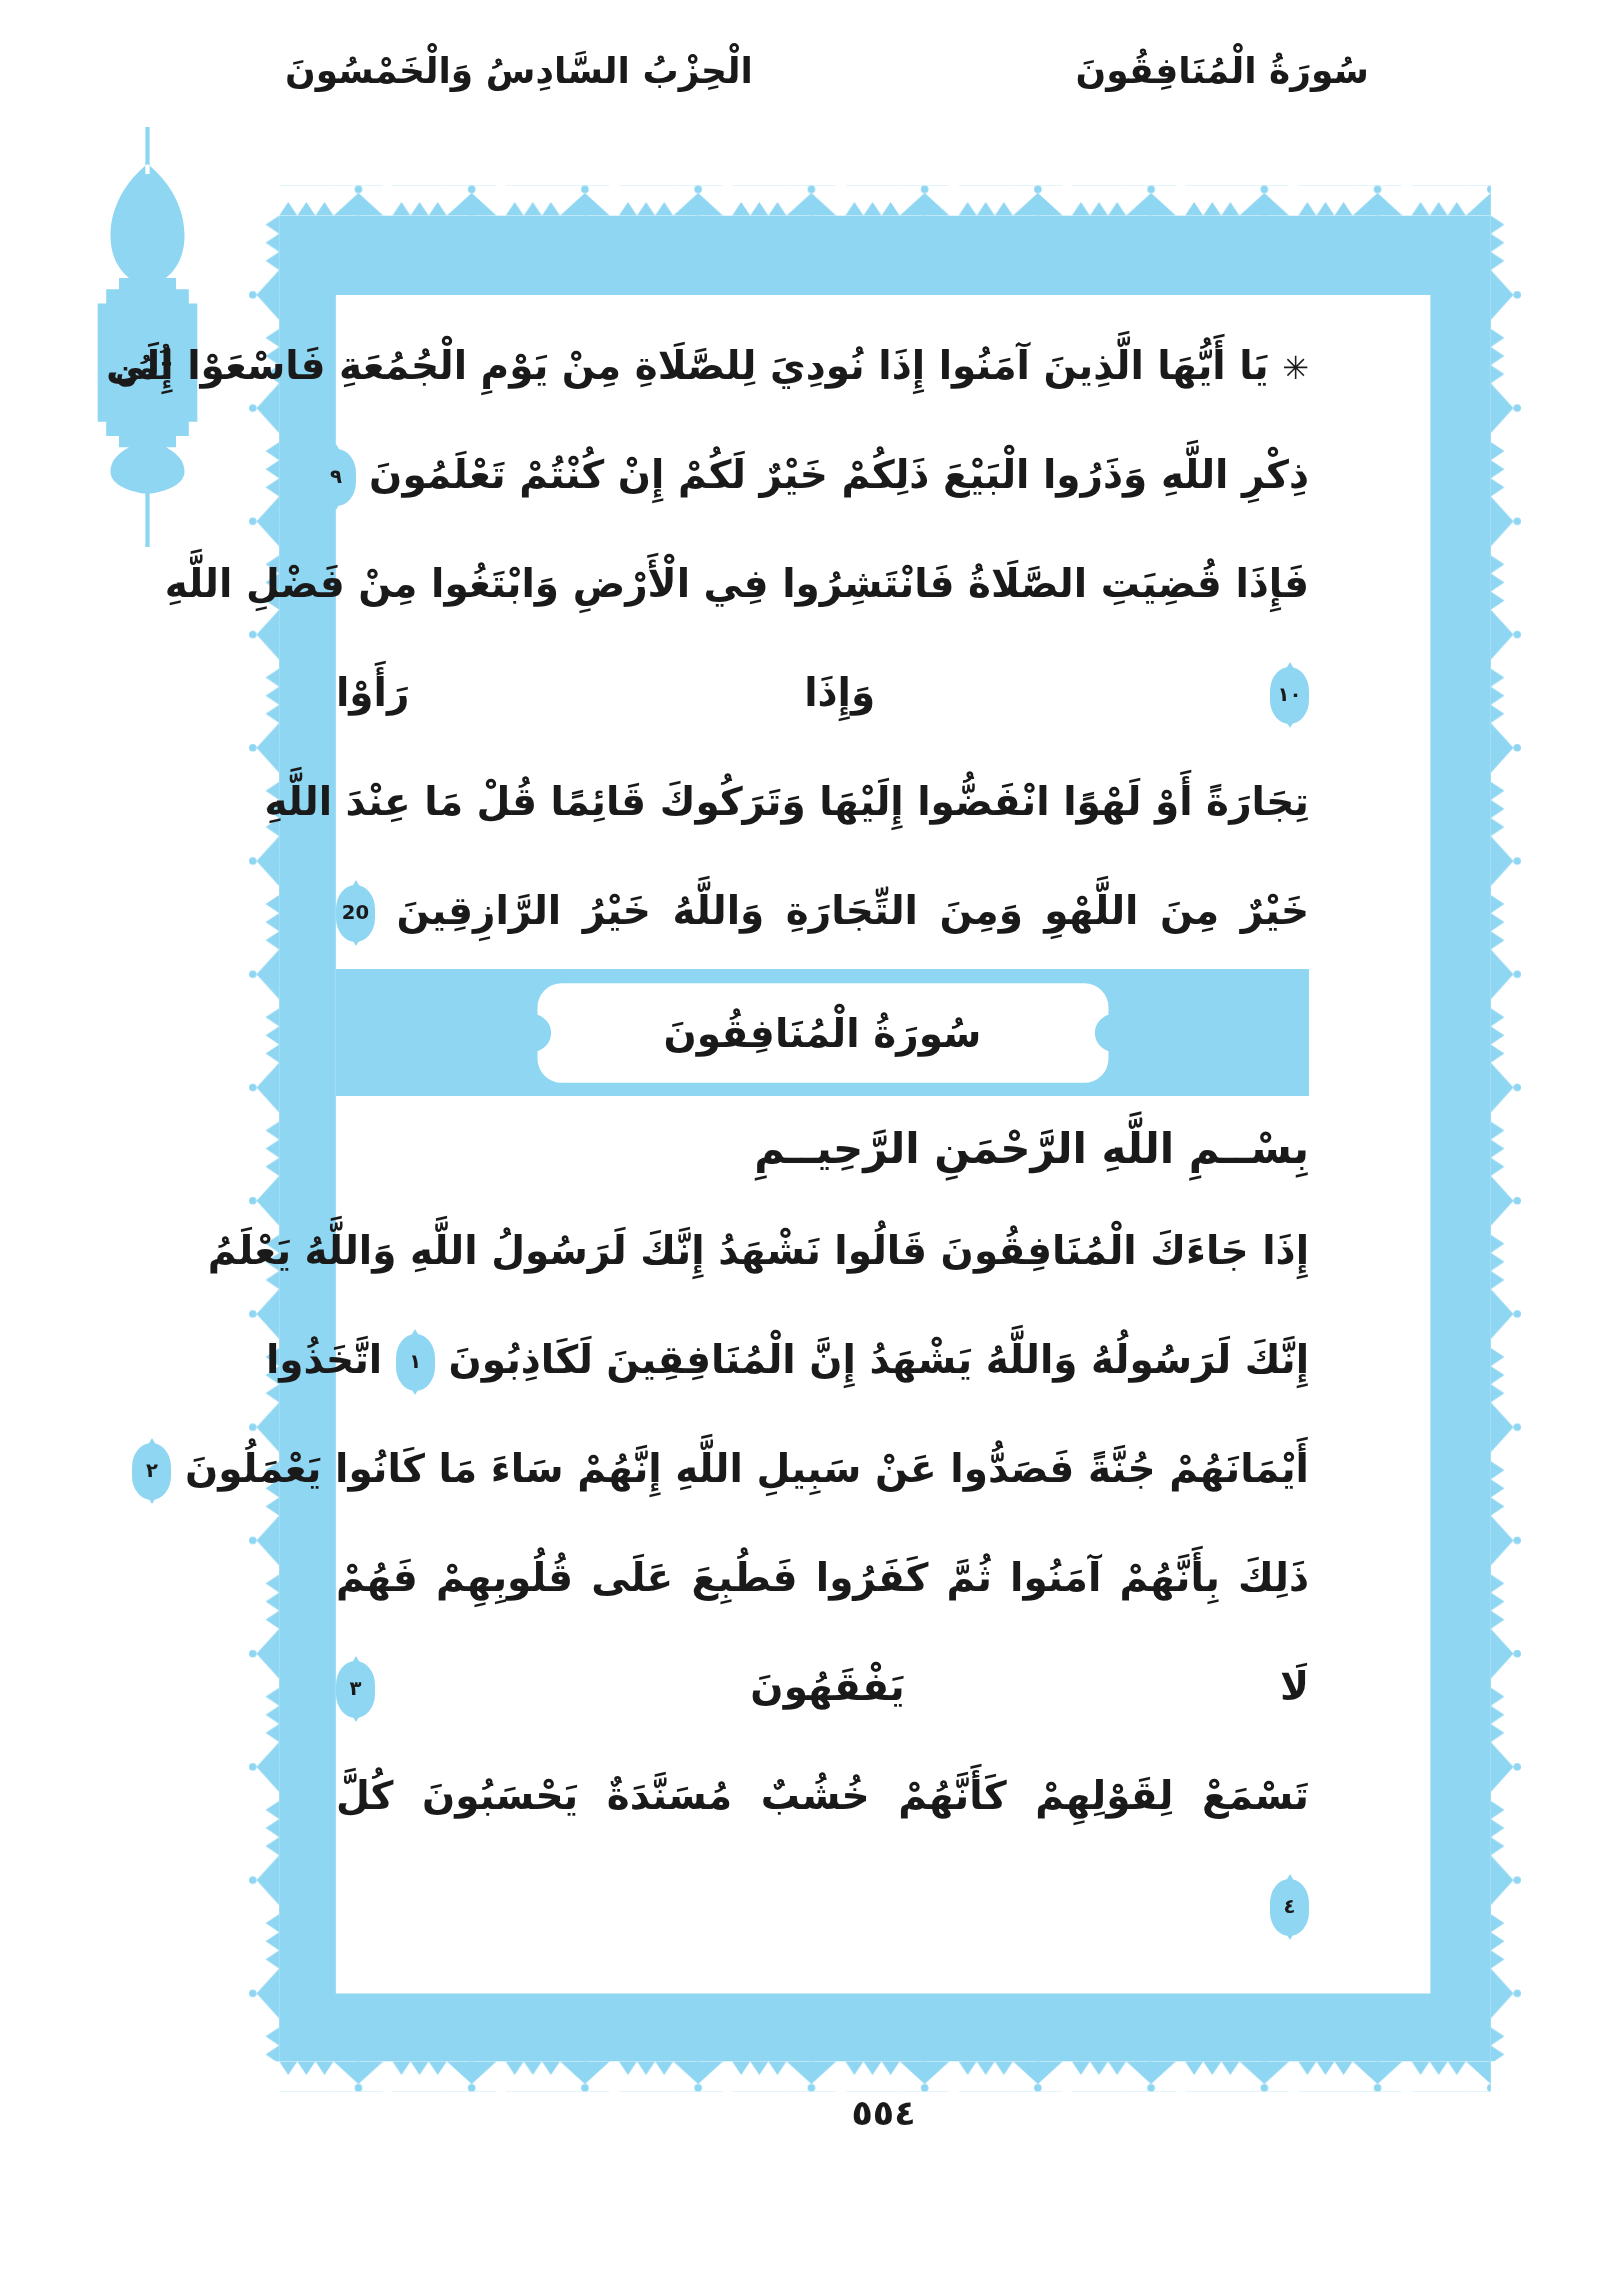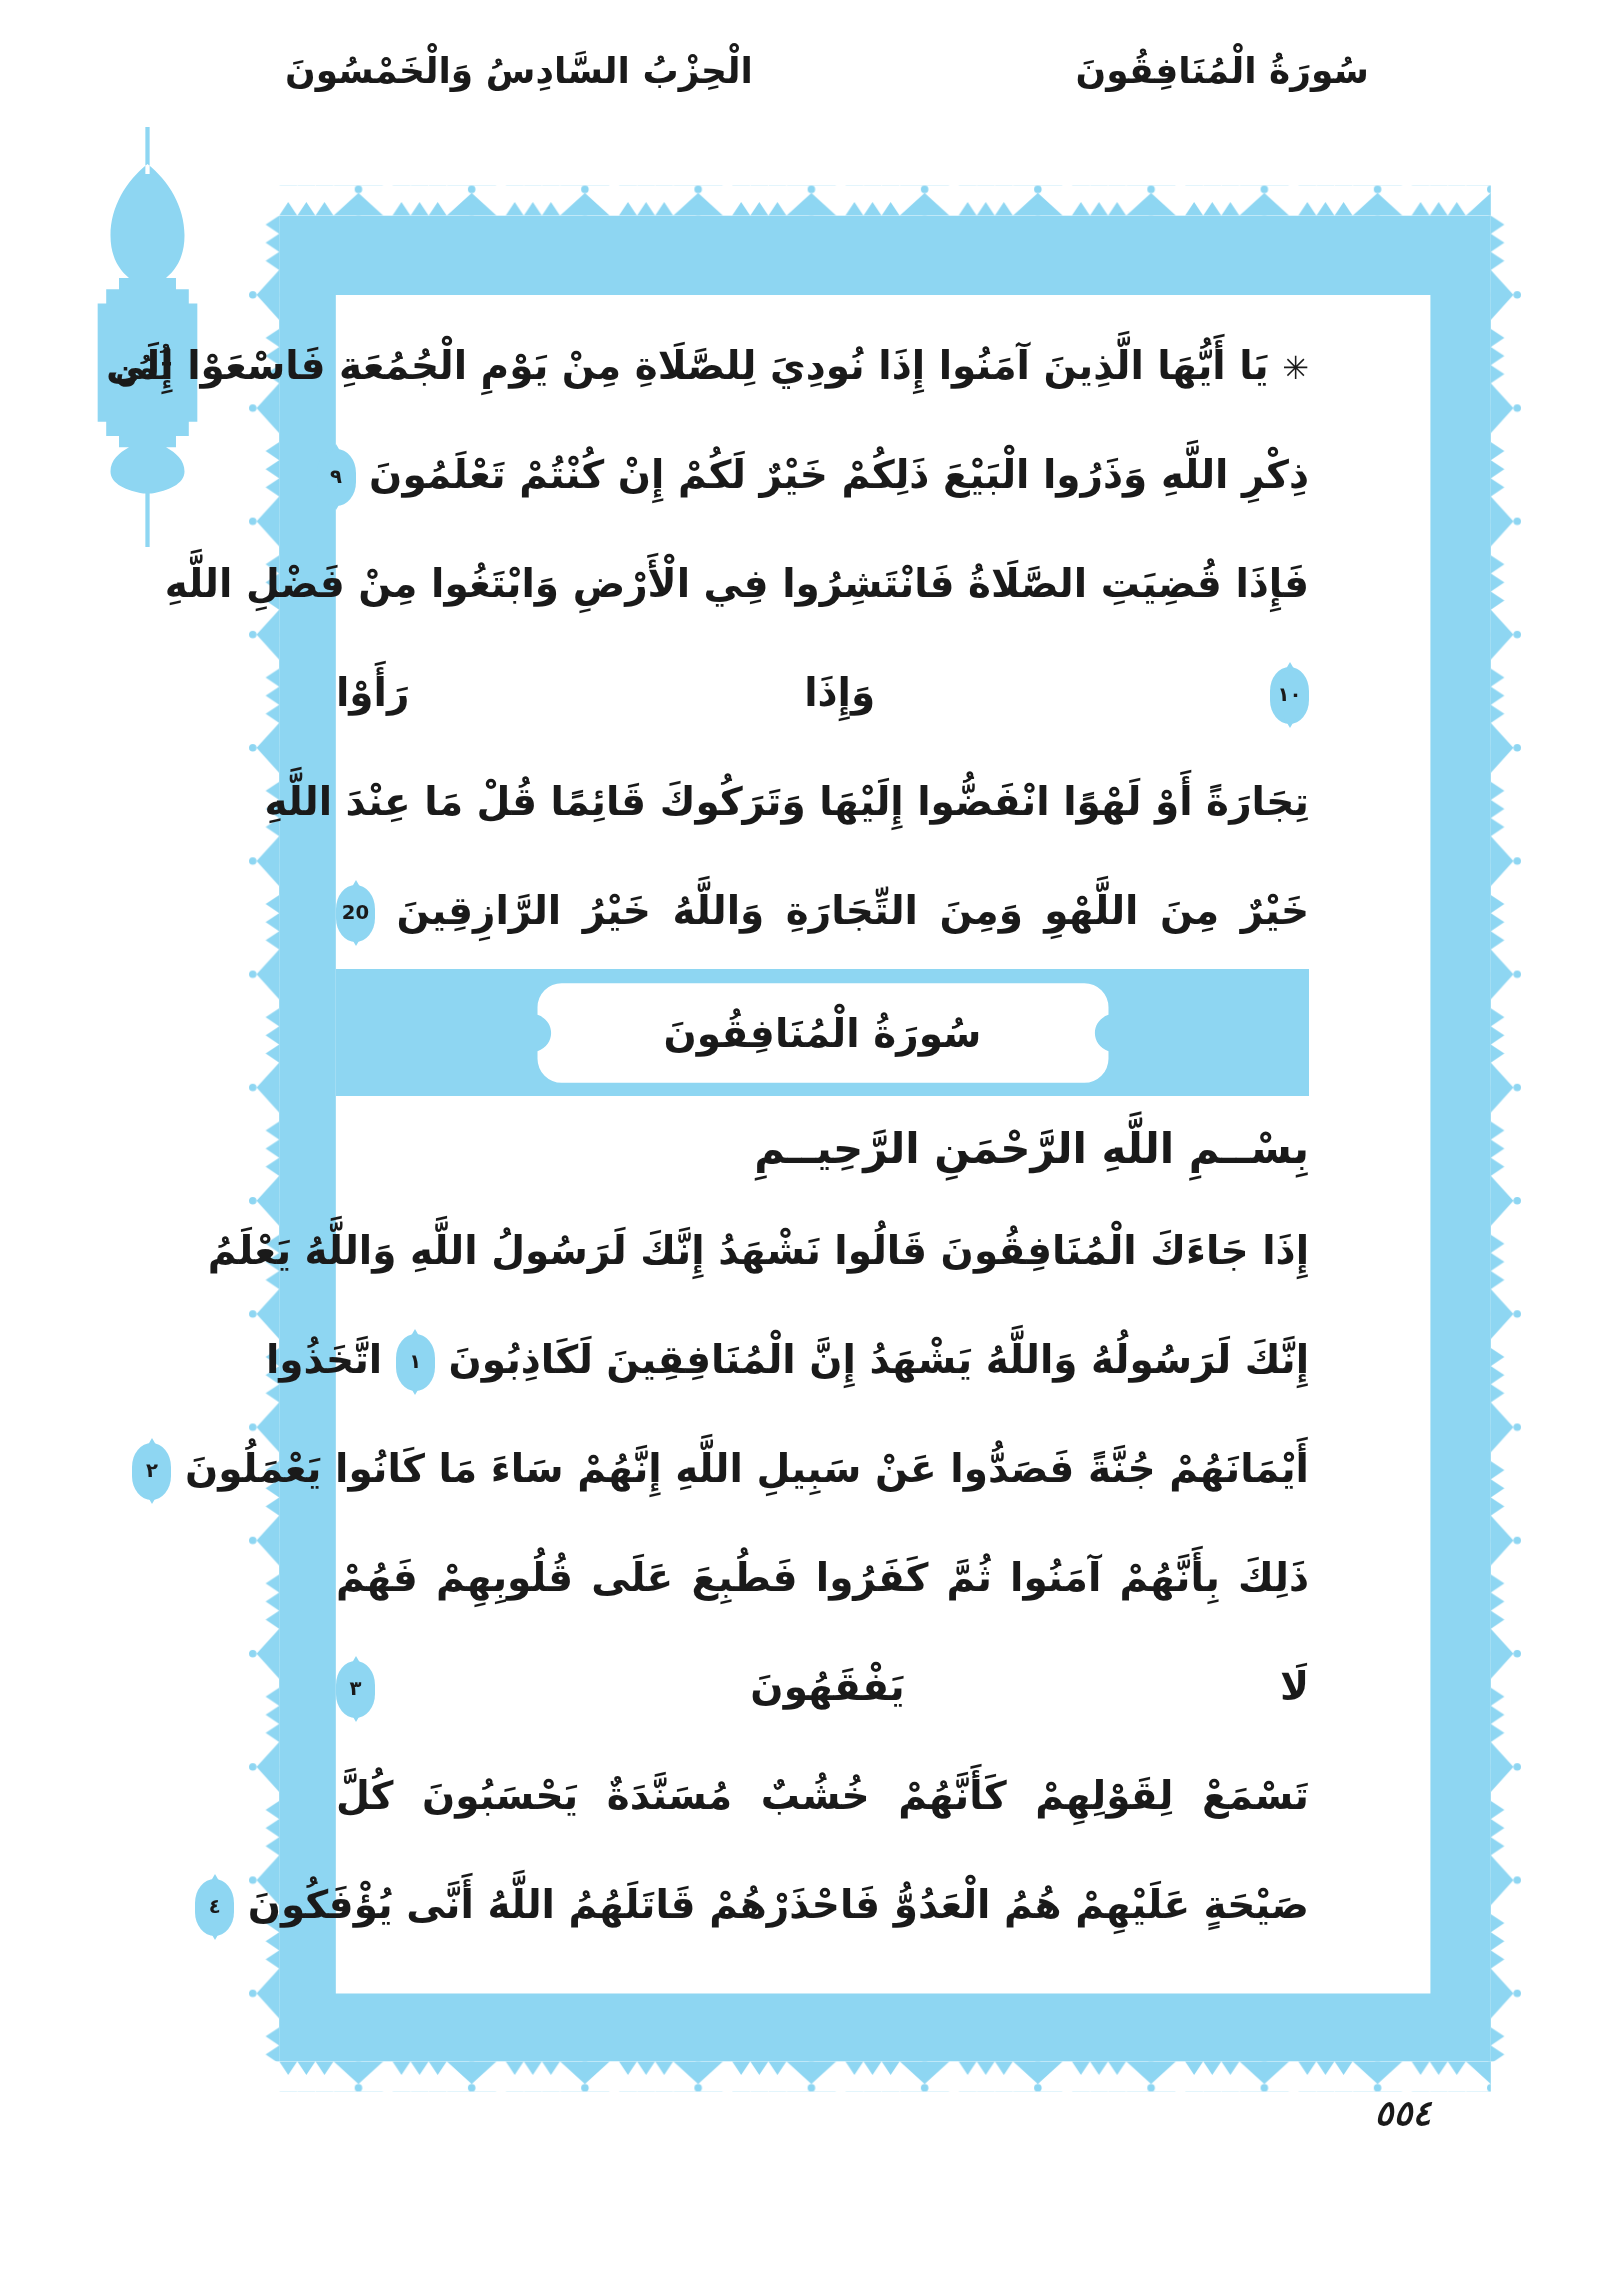--- a/index.html
+++ b/index.html
@@ -71,21 +71,21 @@
 
   
   .basmala{
     height:95px;line-height:95px;margin-top:4.5px;
     text-align:right;font-size:42px;font-weight:bold;direction:rtl;
   }
 
   
   .page-number{
     position:absolute;left:336px;top:2093px;width:1095px;
-    font-size:35px;font-weight:bold;font-style:italic;
+    text-align:center;font-size:35px;font-weight:bold;
   }
 </style>
 </head>
 <body>
 
 <div class="page">
 
   <div class="header-right">سُورَةُ الْمُنَافِقُونَ</div>
   <div class="header-left">الْحِزْبُ السَّادِسُ وَالْخَمْسُونَ</div>
 
@@ -164,21 +164,21 @@
             <span class="vnum">١</span>
           </span> <span class="seg">اتَّخَذُوا</span> </div>
         <div class="qline"><span class="seg">أَيْمَانَهُمْ جُنَّةً فَصَدُّوا عَنْ سَبِيلِ اللَّهِ إِنَّهُمْ سَاءَ مَا كَانُوا يَعْمَلُونَ</span> <span class="vmark">
             <span class="vnum">٢</span>
           </span> </div>
         <div class="qline"><span class="seg">ذَلِكَ بِأَنَّهُمْ آمَنُوا ثُمَّ كَفَرُوا فَطُبِعَ عَلَى قُلُوبِهِمْ فَهُمْ</span> </div>
         <div class="qline"><span class="seg">لَا يَفْقَهُونَ</span> <span class="vmark">
             <span class="vnum">٣</span>
           </span>  </div>
         <div class="qline"><span class="seg">تَسْمَعْ لِقَوْلِهِمْ كَأَنَّهُمْ خُشُبٌ مُسَنَّدَةٌ يَحْسَبُونَ كُلَّ</span> </div>
-        <div class="qline"><span class="seg">صَيْحَةٍ عَلَيْهِمْ هُمُ الْعَدُوُّ فَاحْذَرْهُمْ قَاتَلَهُمُ اللَّهُ أَنَّى يُؤْفَكُونَ</span> <span class="vmark">
+        <div class="qline"> <span class="vmark">
             <span class="vnum">٤</span>
           </span> </div>
       </div>
   </div>
 
   <div class="page-number">٥٥٤</div>
 </div>
 
 
 </body></html>

